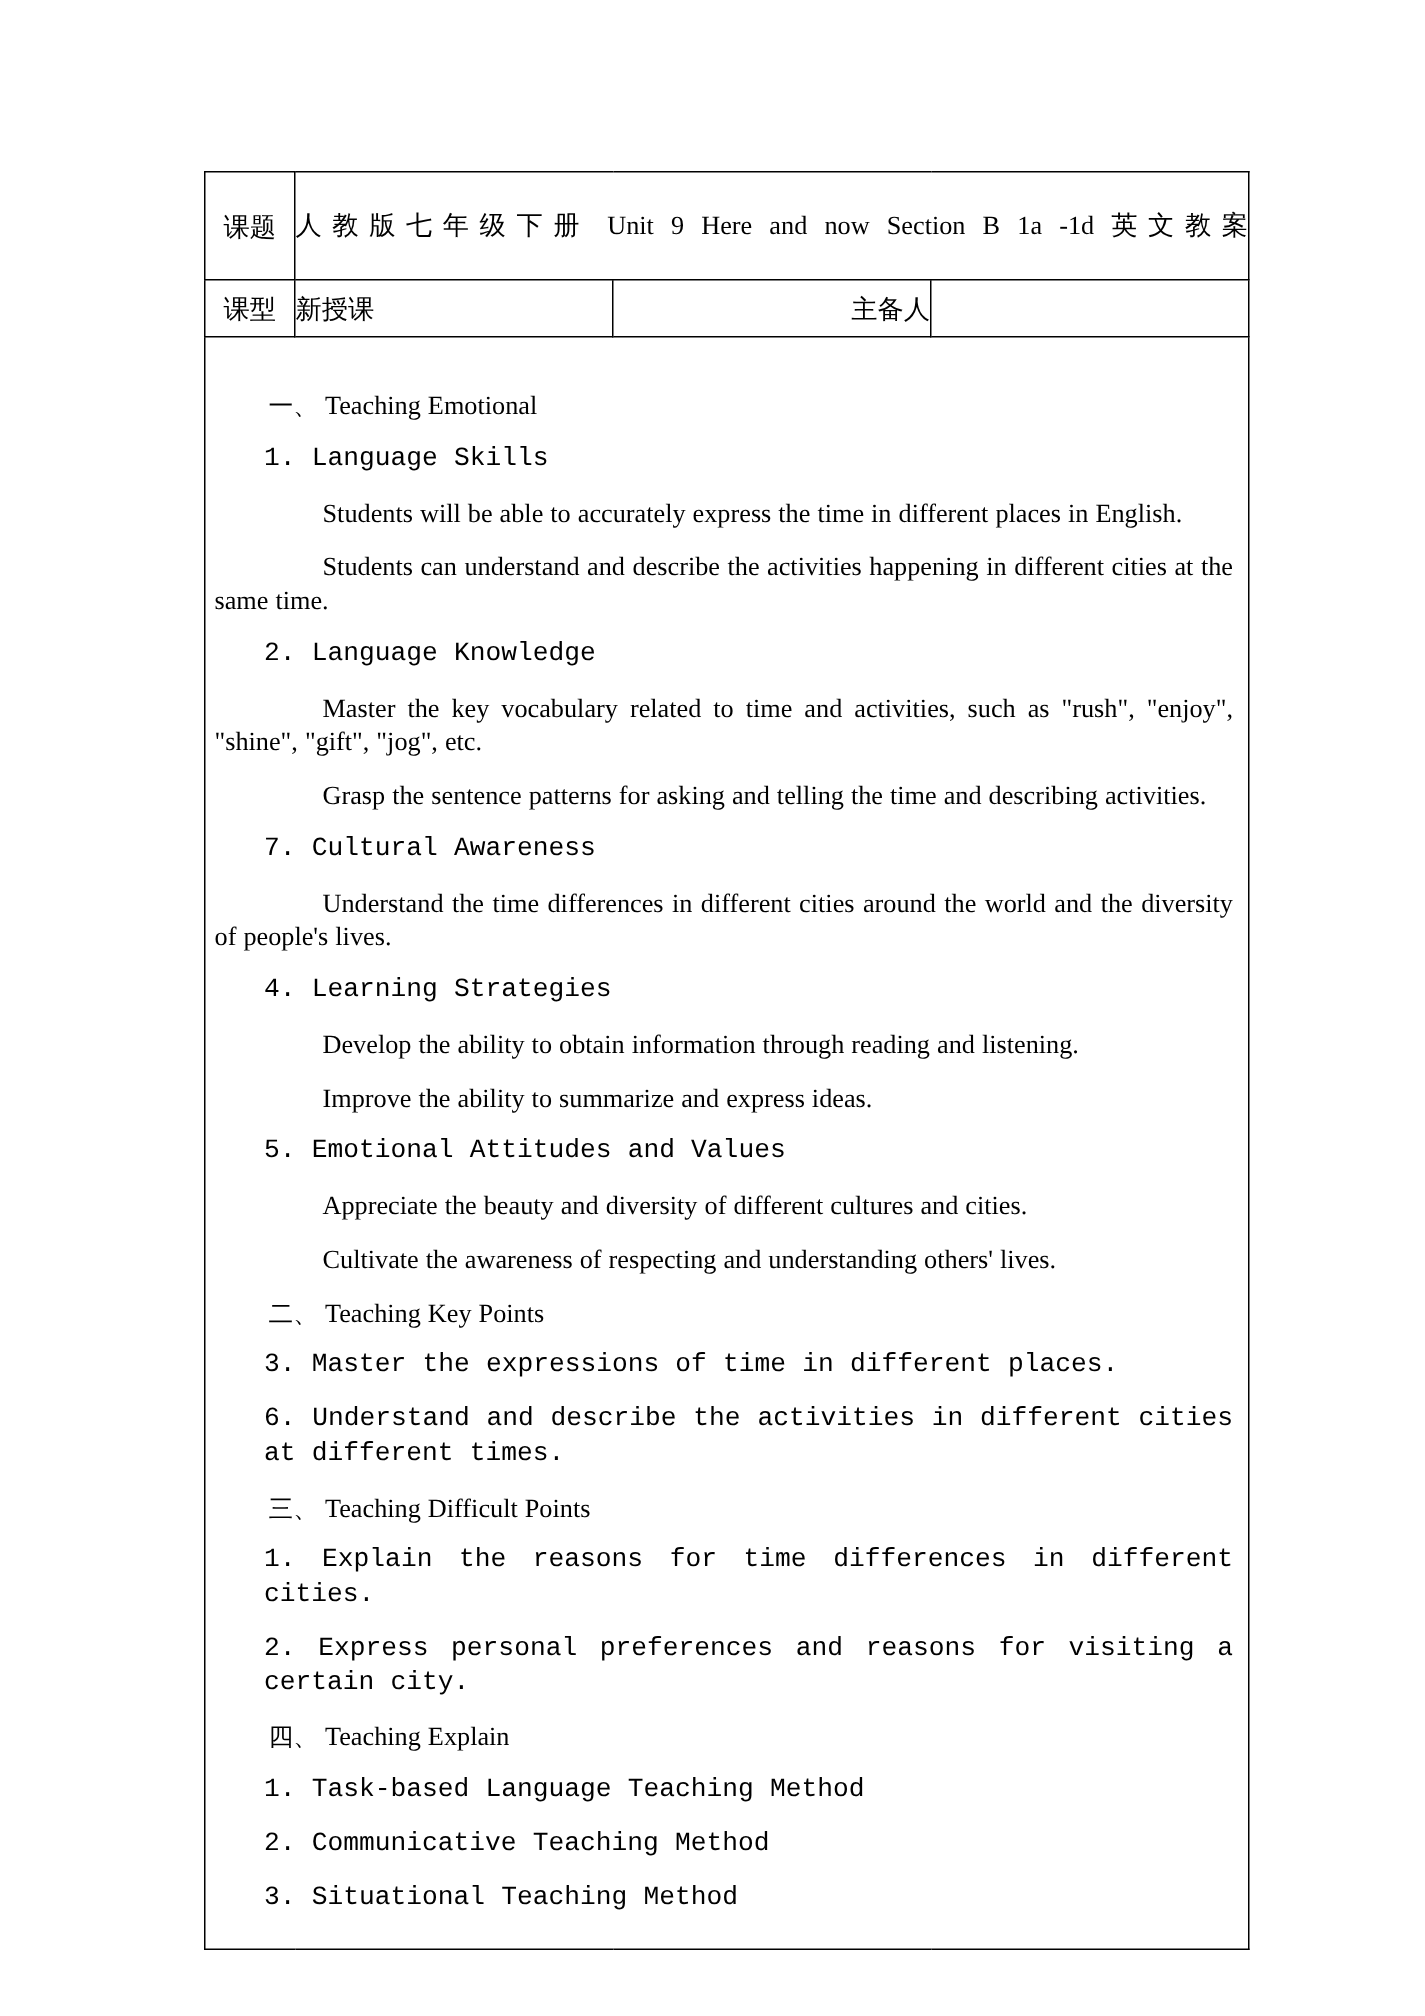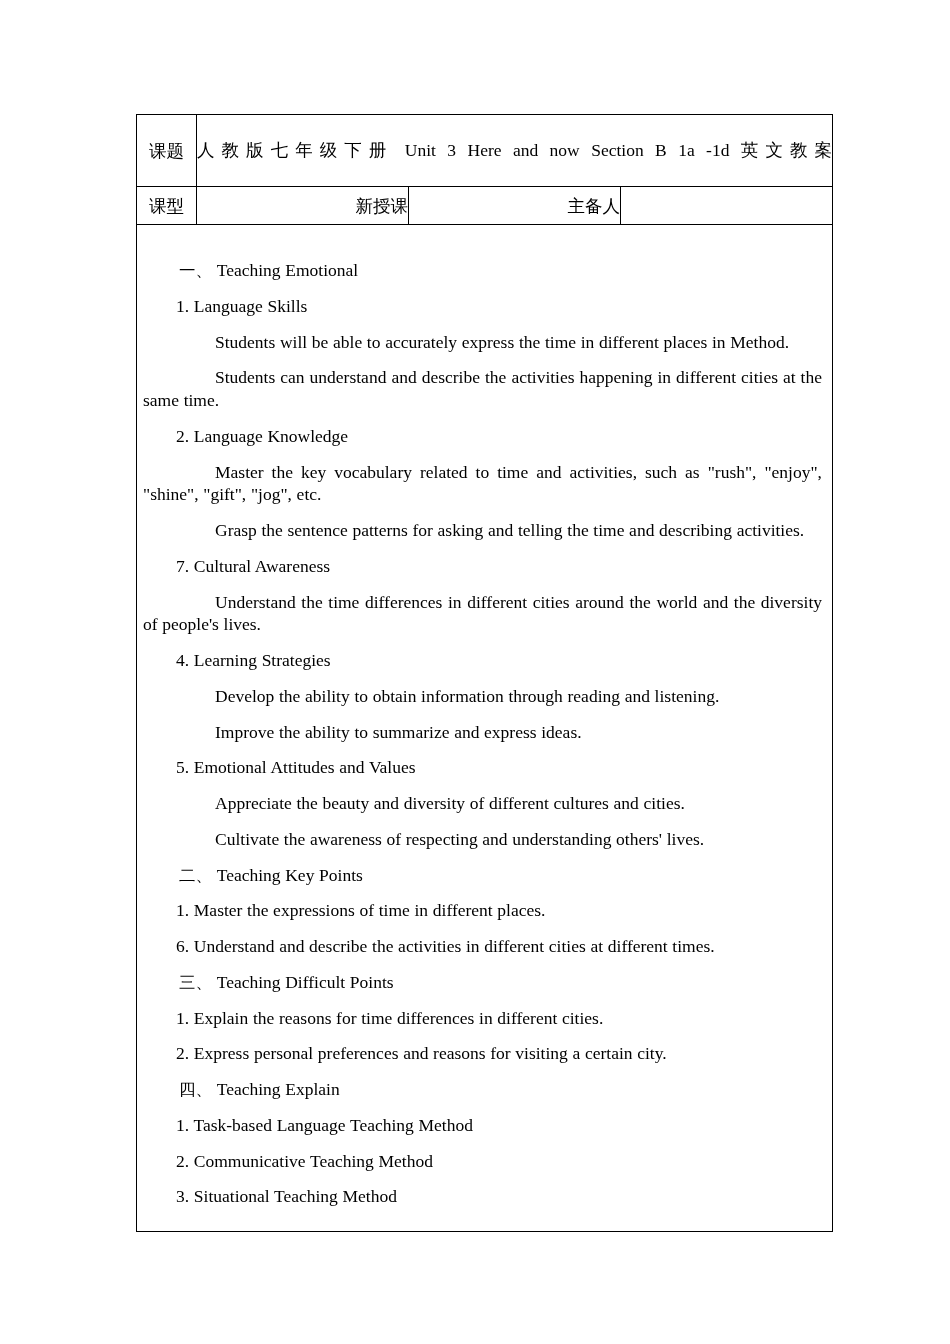--- a/index.html
+++ b/index.html
@@ -58,21 +58,21 @@
     text-align-last: justify;
     font-size: 17.5px;
     line-height: 1.5;
     white-space: normal;
   }
 
   
   .row-type td { height: 37px; }
   .type-value-cell {
     width: 298px;
-    text-align: right;
+    text-align: left;
     font-family: Liberation Sans, sans-serif;
     font-size: 17px;
   }
   .preparer-label-cell {
     width: 100px;
     text-align: right;
     font-family: "DejaVu Serif", "Liberation Serif", serif;
     font-size: 17px;
   }
   .preparer-value-cell {
@@ -101,66 +101,67 @@
   .p-heading {
     padding-left: 36px;
   }
   .p-heading .cn-num {
     font-family: "DejaVu Serif", "Liberation Serif", serif;
     font-size: 16.5px;
   }
   
   .p-item {
     padding-left: 33px;
+    font-family: Liberation Mono, monospace;
   }
   
   .p-sub {
     padding-left: 0;
     text-indent: 72px;
   }
 </style>
 </head>
 <body>
 
 <div class="page">
 
   <table class="doc-table">
     <tbody>
       <tr class="row-title">
         <td class="label-cell">课题</td>
         <td class="title-cell" colspan="3">
-          <div class="title-text">人教版七年级下册 Unit 3 Here and now Section B 1a -1d 英文教案</div>
+          <div class="title-text">人教版七年级下册 Unit 9 Here and now Section B 1a -1d 英文教案</div>
         </td>
       </tr>
       <tr class="row-type">
         <td class="label-cell">课型</td>
         <td class="type-value-cell">新授课</td>
         <td class="preparer-label-cell">主备人</td>
         <td class="preparer-value-cell"></td>
       </tr>
       <tr>
         <td class="body-cell" colspan="4">
           <div class="body-inner" id="body-content">
               <p class="p p-heading"><span class="cn-num">一、</span><span> Teaching Emotional</span></p>
               <p class="p p-item">1. Language Skills</p>
-              <p class="p p-sub">Students will be able to accurately express the time in different places in Method.</p>
+              <p class="p p-sub">Students will be able to accurately express the time in different places in English.</p>
               <p class="p p-sub">Students can understand and describe the activities happening in different cities at the same time.</p>
               <p class="p p-item">2. Language Knowledge</p>
               <p class="p p-sub">Master the key vocabulary related to time and activities, such as "rush", "enjoy", "shine", "gift", "jog", etc.</p>
               <p class="p p-sub">Grasp the sentence patterns for asking and telling the time and describing activities.</p>
               <p class="p p-item">7. Cultural Awareness</p>
               <p class="p p-sub">Understand the time differences in different cities around the world and the diversity of people's lives.</p>
               <p class="p p-item">4. Learning Strategies</p>
               <p class="p p-sub">Develop the ability to obtain information through reading and listening.</p>
               <p class="p p-sub">Improve the ability to summarize and express ideas.</p>
               <p class="p p-item">5. Emotional Attitudes and Values</p>
               <p class="p p-sub">Appreciate the beauty and diversity of different cultures and cities.</p>
               <p class="p p-sub">Cultivate the awareness of respecting and understanding others' lives.</p>
               <p class="p p-heading"><span class="cn-num">二、</span><span> Teaching Key Points</span></p>
-              <p class="p p-item">1. Master the expressions of time in different places.</p>
+              <p class="p p-item">3. Master the expressions of time in different places.</p>
               <p class="p p-item">6. Understand and describe the activities in different cities at different times.</p>
               <p class="p p-heading"><span class="cn-num">三、</span><span> Teaching Difficult Points</span></p>
               <p class="p p-item">1. Explain the reasons for time differences in different cities.</p>
               <p class="p p-item">2. Express personal preferences and reasons for visiting a certain city.</p>
               <p class="p p-heading"><span class="cn-num">四、</span><span> Teaching Explain</span></p>
               <p class="p p-item">1. Task-based Language Teaching Method</p>
               <p class="p p-item">2. Communicative Teaching Method</p>
               <p class="p p-item">3. Situational Teaching Method</p>
             </div>
         </td>

